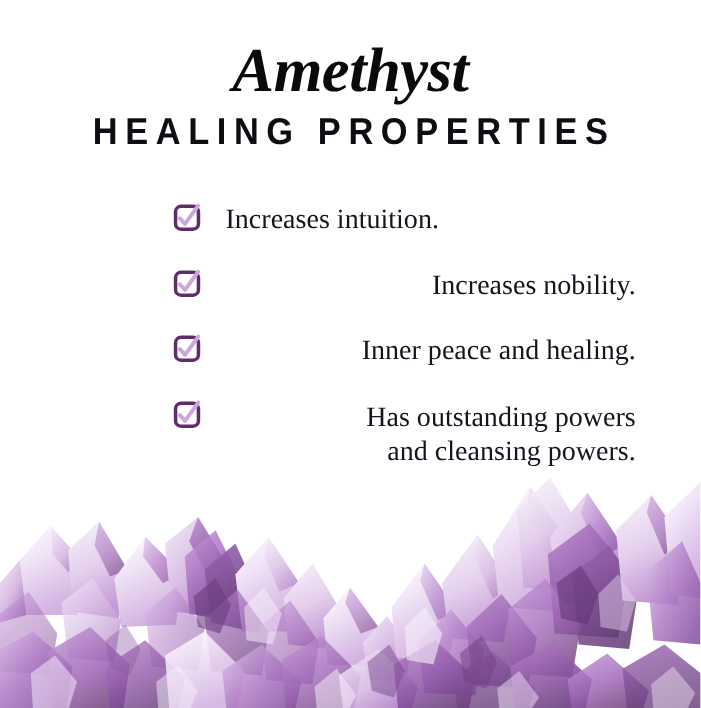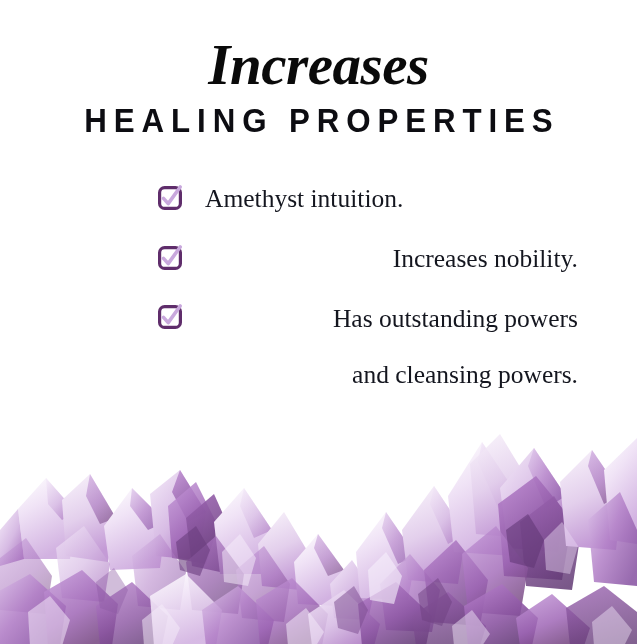--- a/index.html
+++ b/index.html
@@ -78,21 +78,20 @@
     line-height: 1.2;
   }
 
   .check-item + .check-item { margin-top: 29px; text-align: right; }
   .check-item.tight + .check-item { margin-top: 17px; }
   .check-item.two-line { line-height: 1.23; }
 
   .check-item .line-2 {
     display: block;
     padding-left: 14px;
-    margin-top: 24px;
   }
 
   .checkbox {
     position: absolute;
     left: 0;
     top: 2px;
     width: 24px;
     height: 24px;
     display: block;
   }
@@ -109,46 +108,55 @@
     overflow: hidden;
   }
   .crystals svg { display: block; width: 637px; height: 210px; }
 </style>
 </head>
 <body>
 
 <div class="poster">
 
   <div class="heading">
-    <h1 class="title">Increases</h1>
+    <h1 class="title">Amethyst</h1>
     <div class="subtitle">HEALING PROPERTIES</div>
   </div>
 
   <ul class="checklist">
 
     <li class="check-item">
       <span class="checkbox">
         <svg viewBox="0 0 24 24" xmlns="http://www.w3.org/2000/svg">
           <rect x="1.6" y="1.6" width="20.8" height="20.8" rx="5" ry="5" fill="#ffffff" stroke="#5f2d6b" stroke-width="3.2"></rect>
           <path d="M5.5 12.4 L10.2 17.6 L22.2 1.0" fill="none" stroke="#c9a8dd" stroke-width="3.6" stroke-linecap="round" stroke-linejoin="round"></path>
         </svg>
       </span>
-      <span>Amethyst intuition.</span>
+      <span>Increases intuition.</span>
     </li>
 
     <li class="check-item">
       <span class="checkbox">
         <svg viewBox="0 0 24 24" xmlns="http://www.w3.org/2000/svg">
           <rect x="1.6" y="1.6" width="20.8" height="20.8" rx="5" ry="5" fill="#ffffff" stroke="#5f2d6b" stroke-width="3.2"></rect>
           <path d="M5.5 12.4 L10.2 17.6 L22.2 1.0" fill="none" stroke="#c9a8dd" stroke-width="3.6" stroke-linecap="round" stroke-linejoin="round"></path>
         </svg>
       </span>
       <span> Increases nobility.</span>
     </li>
 
+    <li class="check-item">
+      <span class="checkbox">
+        <svg viewBox="0 0 24 24" xmlns="http://www.w3.org/2000/svg">
+          <rect x="1.6" y="1.6" width="20.8" height="20.8" rx="5" ry="5" fill="#ffffff" stroke="#5f2d6b" stroke-width="3.2"></rect>
+          <path d="M5.5 12.4 L10.2 17.6 L22.2 1.0" fill="none" stroke="#c9a8dd" stroke-width="3.6" stroke-linecap="round" stroke-linejoin="round"></path>
+        </svg>
+      </span>
+      <span> Inner peace and healing.</span>
+    </li>
 
     <li class="check-item two-line tight">
       <span class="checkbox">
         <svg viewBox="0 0 24 24" xmlns="http://www.w3.org/2000/svg">
           <rect x="1.6" y="1.6" width="20.8" height="20.8" rx="5" ry="5" fill="#ffffff" stroke="#5f2d6b" stroke-width="3.2"></rect>
           <path d="M5.5 12.4 L10.2 17.6 L22.2 1.0" fill="none" stroke="#c9a8dd" stroke-width="3.6" stroke-linecap="round" stroke-linejoin="round"></path>
         </svg>
       </span>
       <span>Has outstanding powers</span>
       <span class="line-2">and cleansing powers.</span>

